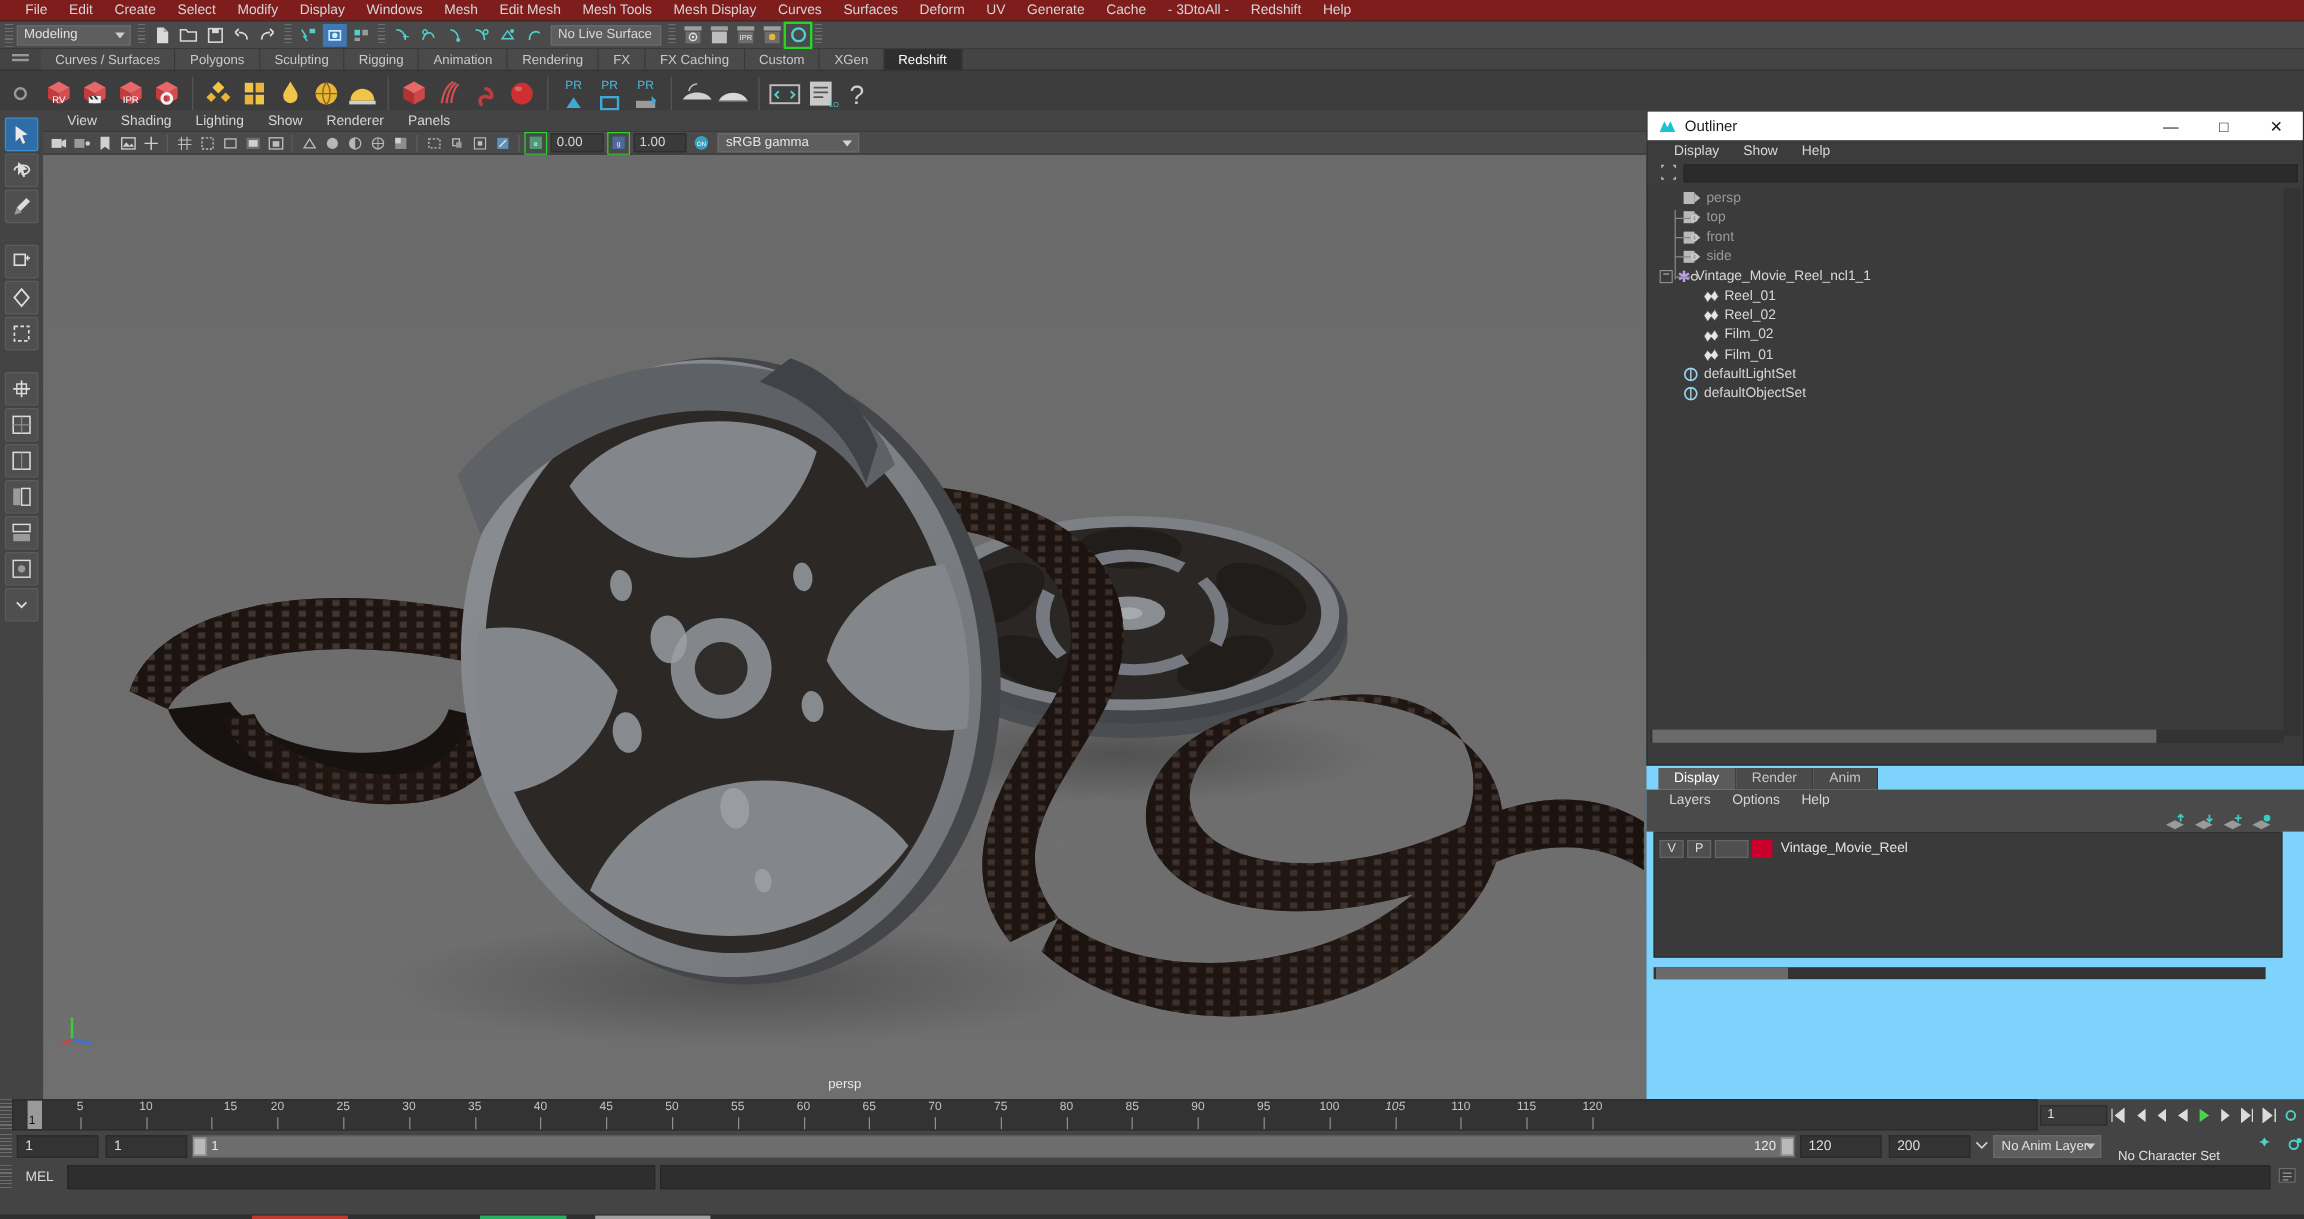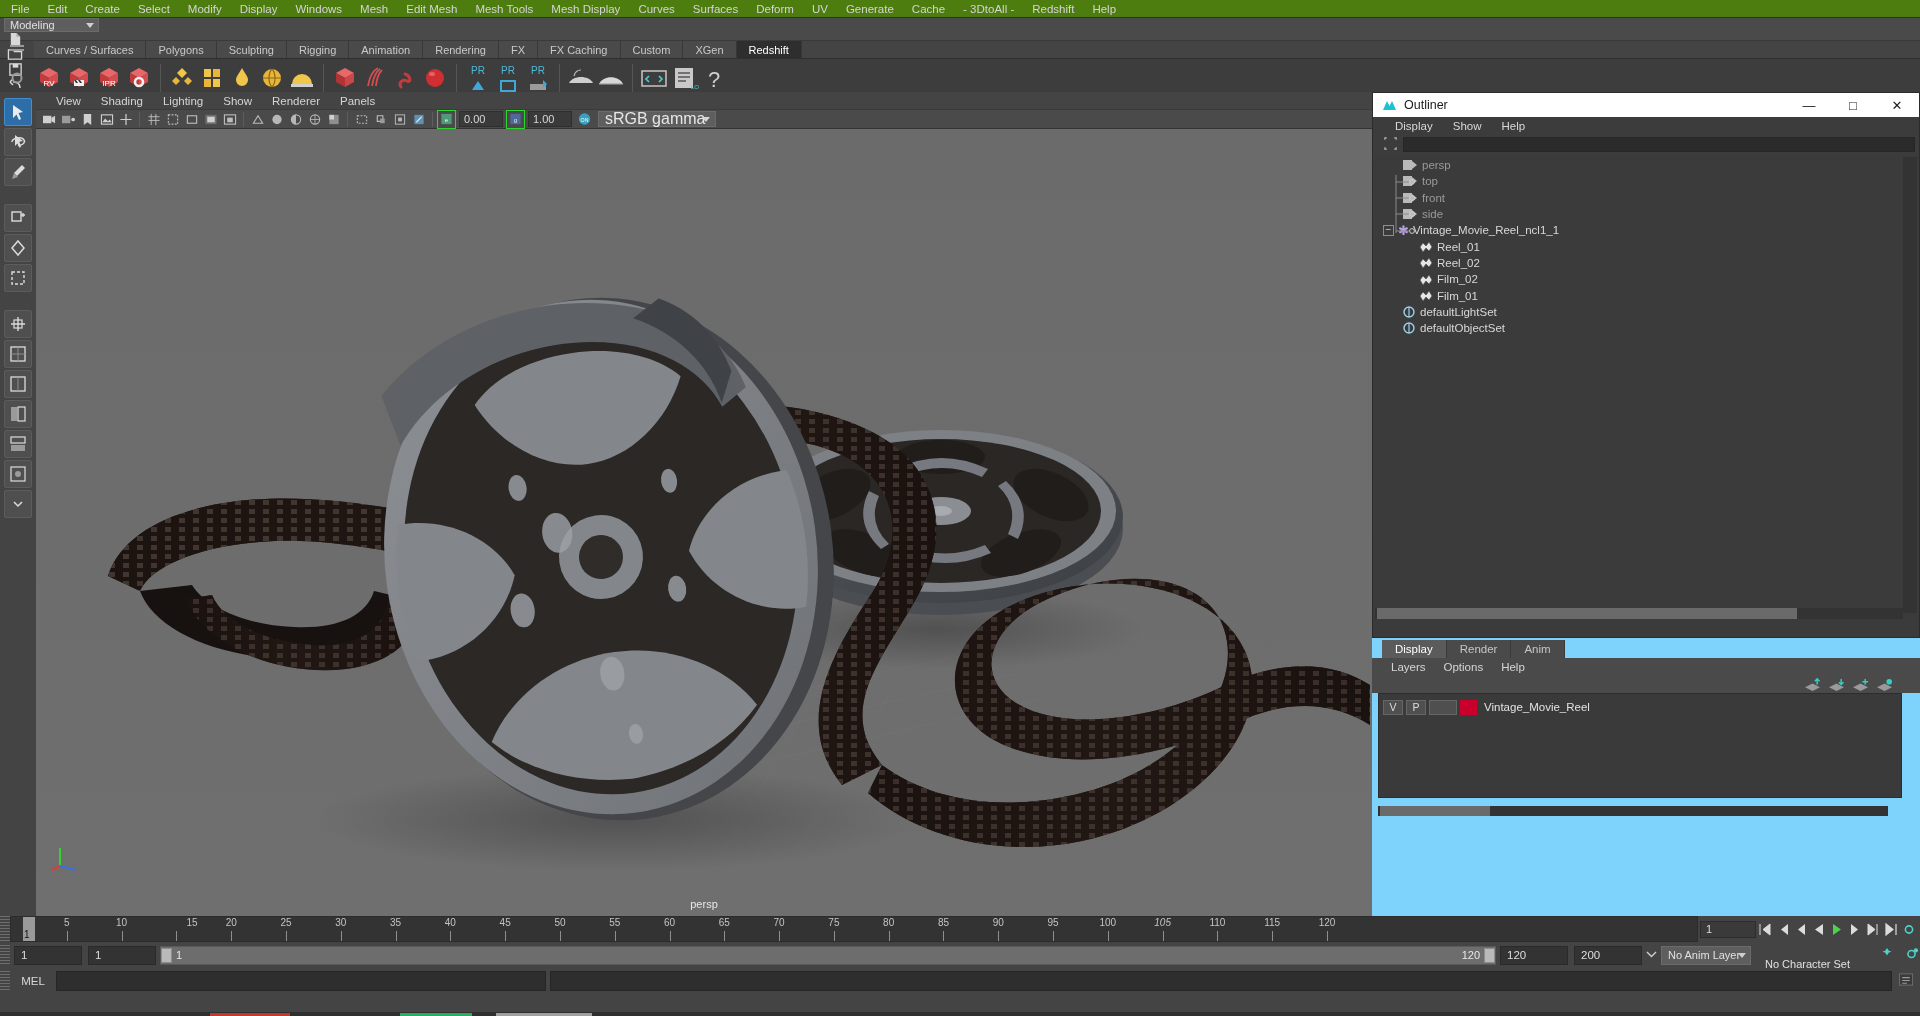--- a/index.html
+++ b/index.html
@@ -1,24 +1,24 @@
 <!DOCTYPE html>
 <html><head>
 <meta charset="utf-8">
 <style>
   * { box-sizing: border-box; margin:0; padding:0; }
   html,body{ width:1920px; height:1016px; overflow:hidden; background:#444; }
   body{ font-family:"Liberation Sans", sans-serif; font-size:12px; color:#cfcfcf; -webkit-font-smoothing:antialiased; }
 
   
-  #menubar{ height:18px; background:#4d7c0f; display:flex; align-items:center; padding-left:2px; border-bottom:1px solid #2e2e2e; }
+  #menubar{ height:18px; background:#7f1d1d; display:flex; align-items:center; padding-left:12px; border-bottom:1px solid #2e2e2e; }
   #menubar .mi{ padding:0 9px; font-size:11.5px; color:#d5d5d5; line-height:18px; white-space:nowrap; cursor:default;}
 
   
-  #statusline{ height:23px; background:#4a4a4a; display:flex; align-items:flex-start; padding-left:4px; border-bottom:1px solid #3a3a3a;flex-direction:column; }
+  #statusline{ height:23px; background:#4a4a4a; display:flex; align-items:center; padding-left:4px; border-bottom:1px solid #3a3a3a; }
   .gripv{ width:7px; height:19px; background:repeating-linear-gradient(to bottom,#6d6d6d 0 1px,transparent 1px 3px); margin-right:3px; }
   .combo{ height:17px; min-width:95px; background:#5e5e5e; border:1px solid #6b6b6b; color:#e0e0e0; font-size:11px;
           display:flex; align-items:center; padding-left:5px; position:relative; margin-right:3px;}
   .combo .arrow{ position:absolute; right:4px; width:0;height:0;border-left:4px solid transparent;border-right:4px solid transparent;border-top:5px solid #cfcfcf;}
   .sgrip{ width:6px;height:18px;background:repeating-linear-gradient(to bottom,#6d6d6d 0 1px,transparent 1px 3px); margin:0 3px;}
   .sicon{ width:20px;height:19px;display:inline-flex;align-items:center;justify-content:center;margin:0 1px;}
   .sicon.sel{ background:#3f78b4; }
   .sicon.selg{ outline:2px solid #26d626; }
   .livefield{ width:92px;height:17px;background:#5e5e5e;border:1px solid #6b6b6b;color:#d8d8d8;font-size:11px;display:flex;align-items:center;padding-left:5px;margin:0 3px;}
 
@@ -43,21 +43,21 @@
   .tbsep{height:14px;}
 
   
   #vpPanel{ position:absolute; left:36px; top:0; width:1336px; height:824px; background:#444; }
   #vpmenus{ height:17px; display:flex; align-items:center; padding-left:10px; }
   #vpmenus .vm{ padding:0 10px; font-size:11.5px; color:#d5d5d5; }
   #vptools{ height:20px; background:#4a4a4a; display:flex; align-items:center; padding-left:4px; border-top:1px solid #3b3b3b; border-bottom:1px solid #343434;}
   .vicon{ width:17px;height:17px;display:inline-flex;align-items:center;justify-content:center;margin:0 1px; }
   .vicon.on{ outline:1.5px solid #2fd62f; }
   .vnum{ width:44px;height:16px;background:#3a3a3a;border:1px solid #2e2e2e;color:#d7d7d7;font-size:11px; display:flex;align-items:center;padding-left:4px;margin:0 3px;}
-  .vgamma{ width:118px;height:16px;background:#5e5e5e;border:1px solid #6b6b6b;color:#e6e6e6;font-size:16px;display:flex;align-items:center;padding-left:6px;position:relative;margin-left:4px;}
+  .vgamma{ width:118px;height:16px;background:#5e5e5e;border:1px solid #6b6b6b;color:#e6e6e6;font-size:11px;display:flex;align-items:center;padding-left:6px;position:relative;margin-left:4px;}
   .vgamma .arrow{ position:absolute;right:5px;width:0;height:0;border-left:4px solid transparent;border-right:4px solid transparent;border-top:5px solid #d4d4d4;}
   .vsep{ width:1px;height:15px;background:#5d5d5d;margin:0 4px;}
 
   #viewport{ position:absolute; left:0; top:37px; width:1336px; height:787px; overflow:hidden;
              background:#6d6d6d; }
   #vpLabel{ position:absolute; bottom:6px; left:50%; transform:translateX(-50%); font-size:11px; color:#e8e8e8;}
   #axisGiz{ position:absolute; left:14px; bottom:42px; width:40px;height:40px;}
 
   
   #rightdock{ position:absolute; left:1372px; top:0; width:548px; height:916px; background:#7dd3fc; }

